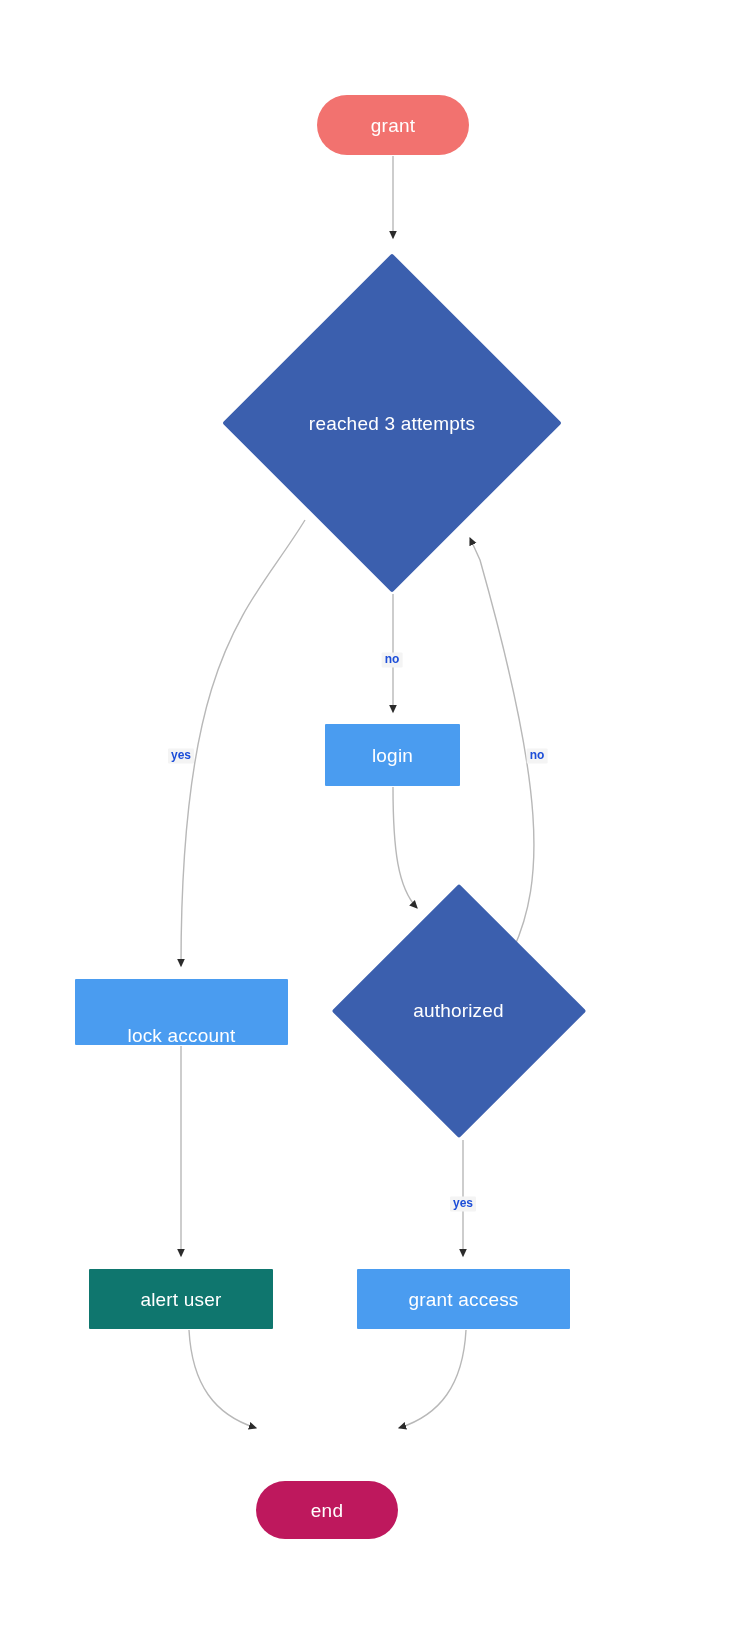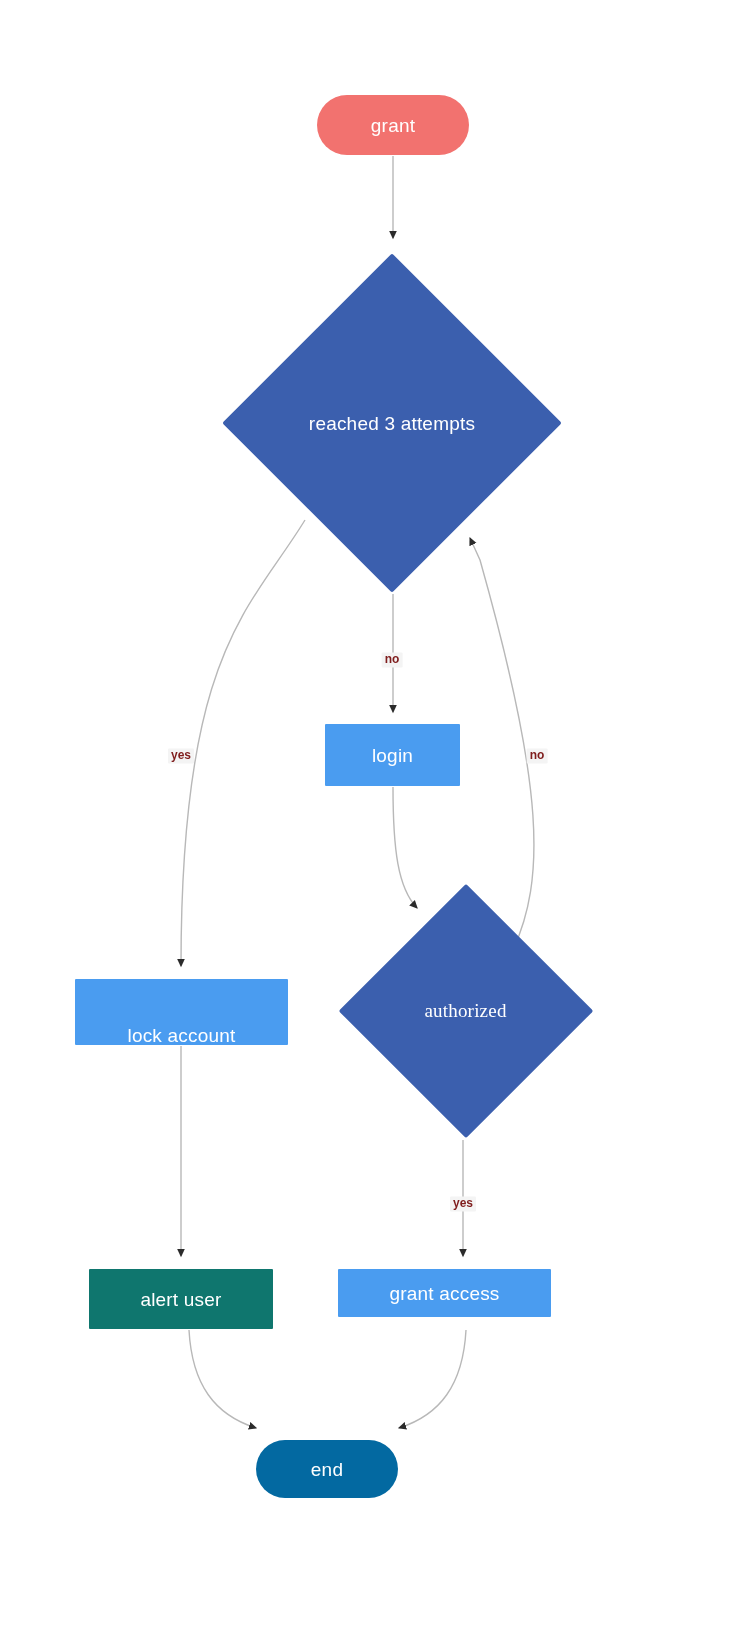--- a/index.html
+++ b/index.html
@@ -80,21 +80,21 @@
     width: 100%;
     height: 100%;
     display: flex;
     align-items: center;
     justify-content: center;
   }
   .edge-label {
     position: absolute;
     font-size: 12px;
     font-weight: bold;
-    color: #7f1d1d;
+    color: #1d4ed8;
     background: #f4f4f4;
     padding: 1px 3px;
     line-height: 1.1;
     border-radius: 1px;
     white-space: nowrap;
     user-select: none;
     transform: translate(-50%, -50%);
   }
 </style>
 </head>
@@ -142,38 +142,38 @@
   </div>
 
   <div class="node node-process" style="left:325px; top:724px; width:135px; height:62px; background:#4A9CF0;">
     <span class="node-label">login</span>
   </div>
 
   <div class="node node-process" style="left:75px; top:979px; width:213px; height:66px; background:#4A9CF0;align-items:flex-end;">
     <span class="node-label">lock account</span>
   </div>
 
-  <div class="node node-decision" style="left:338px; top:883px; width:255px; height:255px;font-family:Liberation Serif, serif;">
+  <div class="node node-decision" style="left:331px; top:883px; width:255px; height:255px;">
     <div class="diamond-shape">
       <div class="face" style="width:180px; height:180px; background:#3B5FAE;"></div>
     </div>
     <div class="diamond-label-wrap">
       <span class="node-label">authorized</span>
     </div>
   </div>
 
   <div class="node node-process" style="left:89px; top:1269px; width:184px; height:60px; background:#0f766e;">
     <span class="node-label">alert user</span>
   </div>
 
-  <div class="node node-process" style="left:338px; top:1269px; width:213px; height:48px; background:#4A9CF0;">
+  <div class="node node-process" style="left:357px; top:1269px; width:213px; height:60px; background:#4A9CF0;">
     <span class="node-label">grant access</span>
   </div>
 
-  <div class="node node-terminator" style="left:256px; top:1440px; width:142px; height:58px; background:#0369a1;">
+  <div class="node node-terminator" style="left:256px; top:1481px; width:142px; height:58px; background:#be185d;">
     <span class="node-label">end</span>
   </div>
 
   <span class="edge-label" style="left:181px; top:756px;">yes</span>
 
   <span class="edge-label" style="left:392px; top:660px;">no</span>
 
   <span class="edge-label" style="left:537px; top:756px;">no</span>
 
   <span class="edge-label" style="left:463px; top:1204px;">yes</span>

